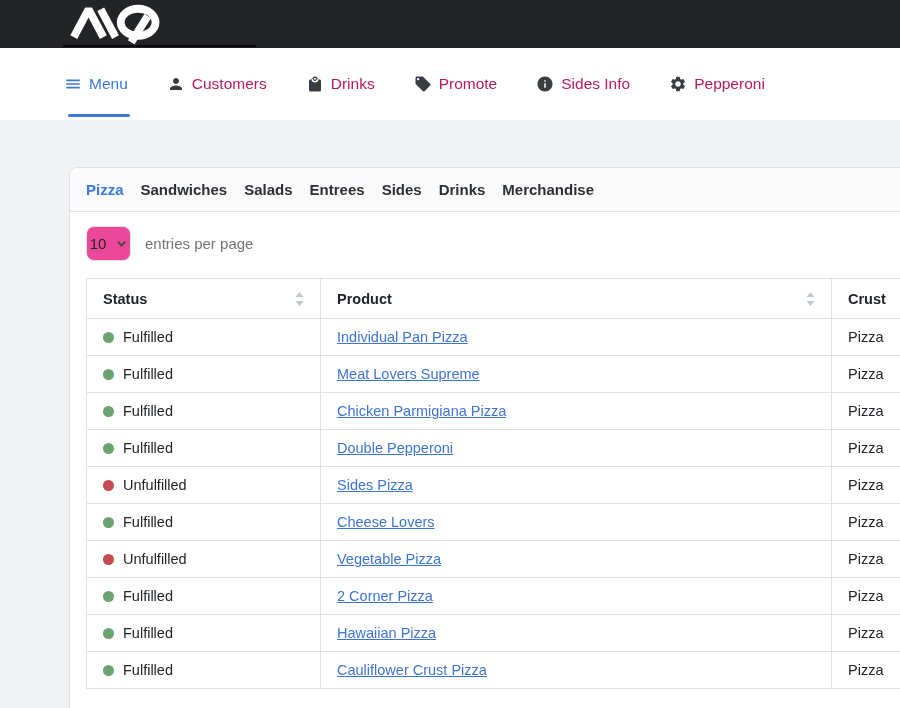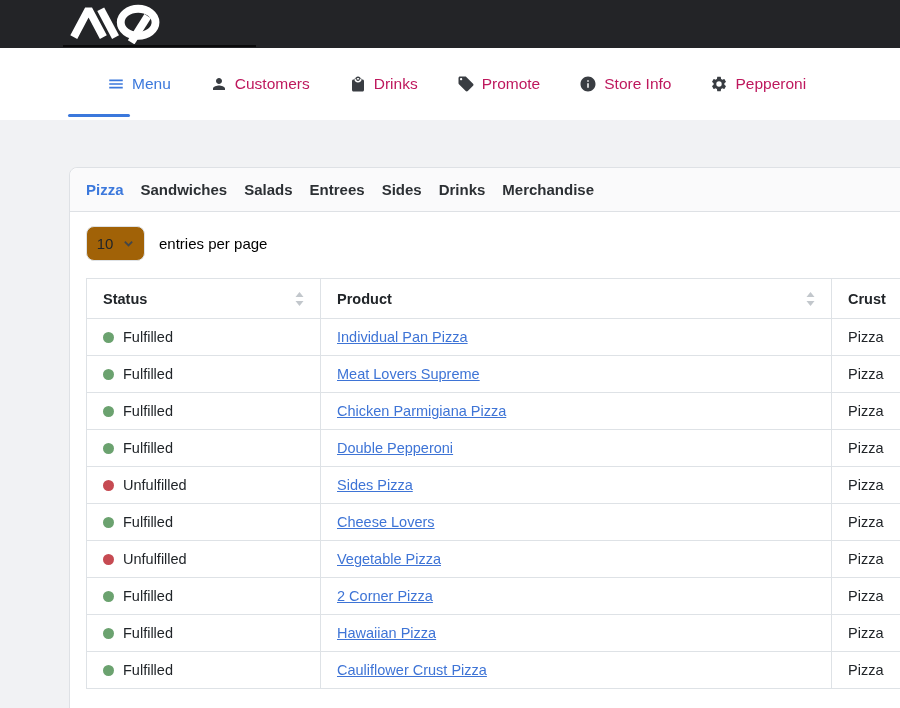--- a/index.html
+++ b/index.html
@@ -19,21 +19,21 @@
   }
   .brand-logo { position: absolute; left: 64px; top: 4px; height: 40px; width: 110px; }
   .logo-strip { position: absolute; left: 63px; bottom: 1px; width: 193px; height: 2px; background: #0a0a0b; }
 
   
   .navbar {
     height: 72px;
     background: #ffffff;
     display: flex;
     align-items: center;
-    padding-left: 107px;
+    padding-left: 64px;
     gap: 39px;
     position: relative;
   }
   .nav-item {
     display: flex;
     align-items: center;
     gap: 7px;
     font-size: 15.5px;
     color: #be185d;
     cursor: pointer;
@@ -75,30 +75,30 @@
     line-height: 19px;
     cursor: pointer;
     white-space: nowrap;
   }
   .tab.active { color: #3b78dc; }
 
   .card-body { padding: 14px 16px 16px 16px; }
 
   .entries-row { display: flex; align-items: center; gap: 14px; margin-bottom: 17px; }
   .page-size-select {
-    width: 59px; height: 35px;
-    background: #a16207;
+    width: 45px; height: 35px;
+    background: #ec4899;
     border: 1px solid #dee2e6;
     border-radius: 8px;
     display: flex; align-items: center; justify-content: center; gap: 10px;
     font-size: 15px; color: #212529;
     cursor: pointer;
   }
   .page-size-select svg { width: 11px; height: 11px; fill: none; stroke: #41464b; stroke-width: 2; }
-  .entries-label { font-size: 15px; color: #000000; }
+  .entries-label { font-size: 15px; color: #737373; }
 
   
   table { border-collapse: collapse; width: 968px; table-layout: fixed; font-size: 14.5px; }
   col.c-status { width: 234px; }
   col.c-product { width: 511px; }
   th, td { border: 1px solid #dee2e6; text-align: left; vertical-align: middle; }
   th { font-weight: 700; padding: 7.5px 16px; height: 40px; }
   td { padding: 8px 16px; height: 37px; }
   .th-inner { display: flex; align-items: center; justify-content: space-between; }
   .sort-icon { width: 9px; height: 14px; flex: none; }
@@ -154,21 +154,21 @@
   <div class="nav-item">
     <svg viewBox="0 0 24 24">
         <path d="M21.41 11.58l-9-9C12.05 2.22 11.55 2 11 2H4c-1.1 0-2 .9-2 2v7c0 .55.22 1.05.59 1.42l9 9c.36.36.86.58 1.41.58.55 0 1.05-.22 1.41-.59l7-7c.37-.36.59-.86.59-1.41 0-.55-.23-1.06-.59-1.42zM5.5 7C4.67 7 4 6.33 4 5.5S4.67 4 5.5 4 7 4.67 7 5.5 6.33 7 5.5 7z"></path>
       </svg>
     <span>Promote</span>
   </div>
   <div class="nav-item">
     <svg viewBox="0 0 24 24">
         <path d="M12 2C6.48 2 2 6.48 2 12s4.48 10 10 10 10-4.48 10-10S17.52 2 12 2zm1 15h-2v-6h2v6zm0-8h-2V7h2v2z"></path>
       </svg>
-    <span>Store Info</span>
+    <span>Sides Info</span>
   </div>
   <div class="nav-item">
     <svg viewBox="0 0 24 24">
         <path d="M19.14 12.94c.04-.3.06-.61.06-.94 0-.32-.02-.64-.07-.94l2.03-1.58a.49.49 0 00.12-.61l-1.92-3.32a.488.488 0 00-.59-.22l-2.39.96c-.5-.38-1.03-.7-1.62-.94l-.36-2.54a.484.484 0 00-.48-.41h-3.84c-.24 0-.43.17-.47.41l-.36 2.54c-.59.24-1.13.57-1.62.94l-2.39-.96c-.22-.08-.47 0-.59.22L2.74 8.87c-.12.21-.08.47.12.61l2.03 1.58c-.05.3-.09.63-.09.94s.02.64.07.94l-2.03 1.58a.49.49 0 00-.12.61l1.92 3.32c.12.22.37.29.59.22l2.39-.96c.5.38 1.03.7 1.62.94l.36 2.54c.05.24.24.41.48.41h3.84c.24 0 .44-.17.47-.41l.36-2.54c.59-.24 1.13-.56 1.62-.94l2.39.96c.22.08.47 0 .59-.22l1.92-3.32c.12-.22.07-.47-.12-.61l-2.01-1.58zM12 15.6A3.6 3.6 0 1112 8.4a3.6 3.6 0 010 7.2z"></path>
       </svg>
     <span>Pepperoni</span>
   </div>
   <div class="nav-underline"></div>
 </nav>
 

